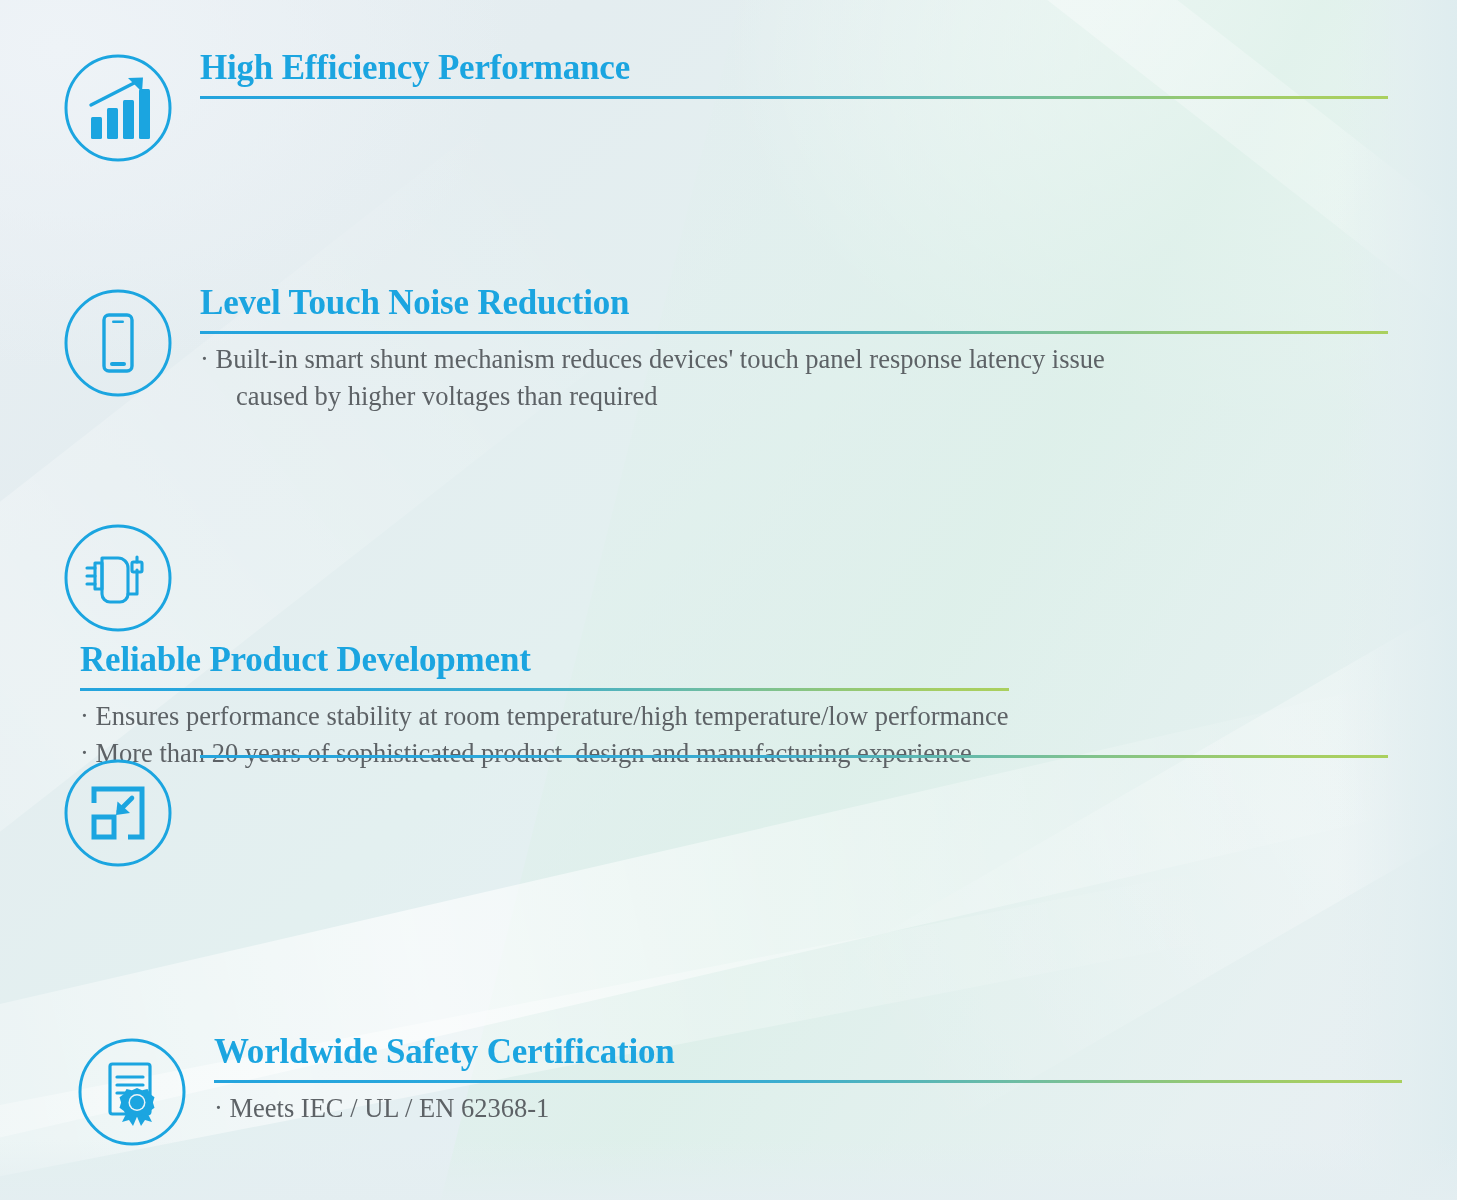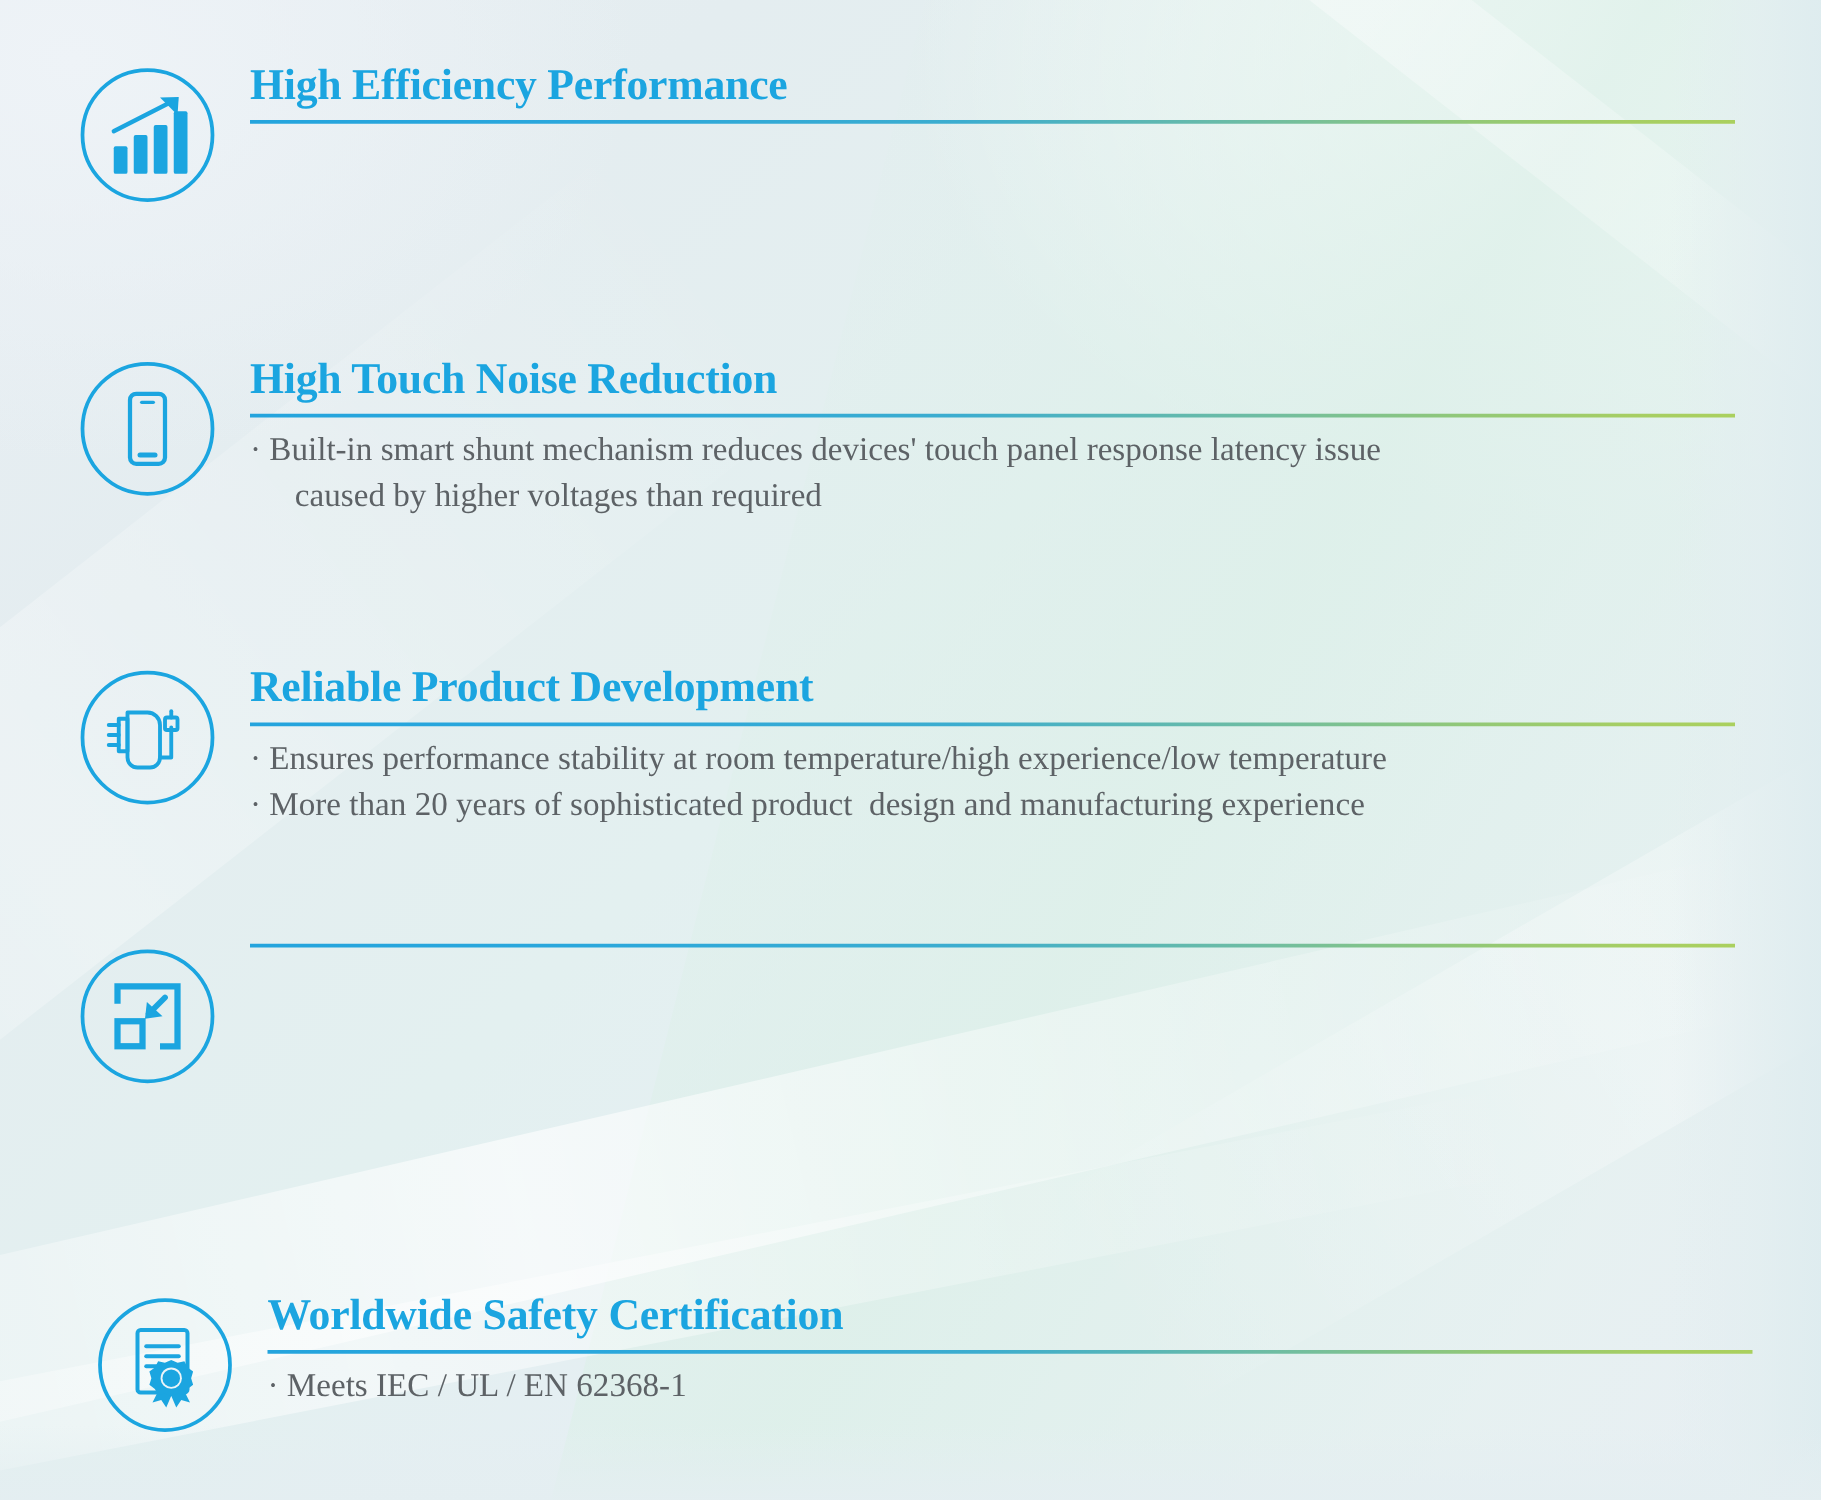--- a/index.html
+++ b/index.html
@@ -175,50 +175,50 @@
   <div class="feature" style="left:58px; top:285px; width:1330px;">
     <div class="icon-wrap">
       <svg class="icon-circle" viewBox="0 0 112 112">
         <circle cx="56" cy="56" r="52" fill="none" stroke="#1ba5e0" stroke-width="3"></circle>
         <rect x="42" y="28" width="28" height="56" rx="5" ry="5" fill="none" stroke="#1ba5e0" stroke-width="3.4"></rect>
         <rect x="50" y="33.5" width="12" height="2.6" rx="1.3" fill="#1ba5e0"></rect>
         <rect x="48" y="75" width="16" height="4" rx="2" fill="#1ba5e0"></rect>
       </svg>
     </div>
     <div class="feature-body">
-      <div class="feature-title">High Touch Noise Reduction</div>
+      <div class="feature-title">Level Touch Noise Reduction</div>
       <hr class="divider">
       <div class="bullets">
         <span class="bullet">· Built-in smart shunt mechanism reduces devices' touch panel response latency issue
    caused by higher voltages than required</span>
       </div>
     </div>
   </div>
 
-  <div class="feature" style="left:58px; top:532px; width:1330px;">
+  <div class="feature" style="left:58px; top:520px; width:1330px;flex-direction:column;">
     <div class="icon-wrap">
       <svg class="icon-circle" viewBox="0 0 112 112">
         <circle cx="56" cy="56" r="52" fill="none" stroke="#1ba5e0" stroke-width="3"></circle>
         <g fill="none" stroke="#1ba5e0" stroke-width="3.1" stroke-linecap="round" stroke-linejoin="round">
           <path d="M40 36 h16 a10 10 0 0 1 10 10 v26 a8 8 0 0 1 -8 8 h-10 a8 8 0 0 1 -8 -8 Z"></path>
           <path d="M33 41 h7 v26 h-7 z"></path>
           <path d="M25 46 h8"></path>
           <path d="M25 54 h8"></path>
           <path d="M25 62 h8"></path>
           <path d="M66 72 h9 v-24"></path>
           <rect x="70" y="40" width="10" height="10" rx="1.5"></rect>
           <path d="M75 35 v5"></path>
         </g>
       </svg>
     </div>
     <div class="feature-body">
       <div class="feature-title">Reliable Product Development</div>
       <hr class="divider">
       <div class="bullets">
-        <span class="bullet">· Ensures performance stability at room temperature/high experience/low temperature</span>
+        <span class="bullet">· Ensures performance stability at room temperature/high temperature/low performance</span>
         <span class="bullet">· More than 20 years of sophisticated product  design and manufacturing experience</span>
       </div>
     </div>
   </div>
 
   <div class="feature" style="left:58px; top:755px; width:1330px;">
     <div class="icon-wrap">
       <svg class="icon-circle" viewBox="0 0 112 112">
         <circle cx="56" cy="56" r="52" fill="none" stroke="#1ba5e0" stroke-width="3"></circle>
         <g fill="none" stroke="#1ba5e0" stroke-width="5">

